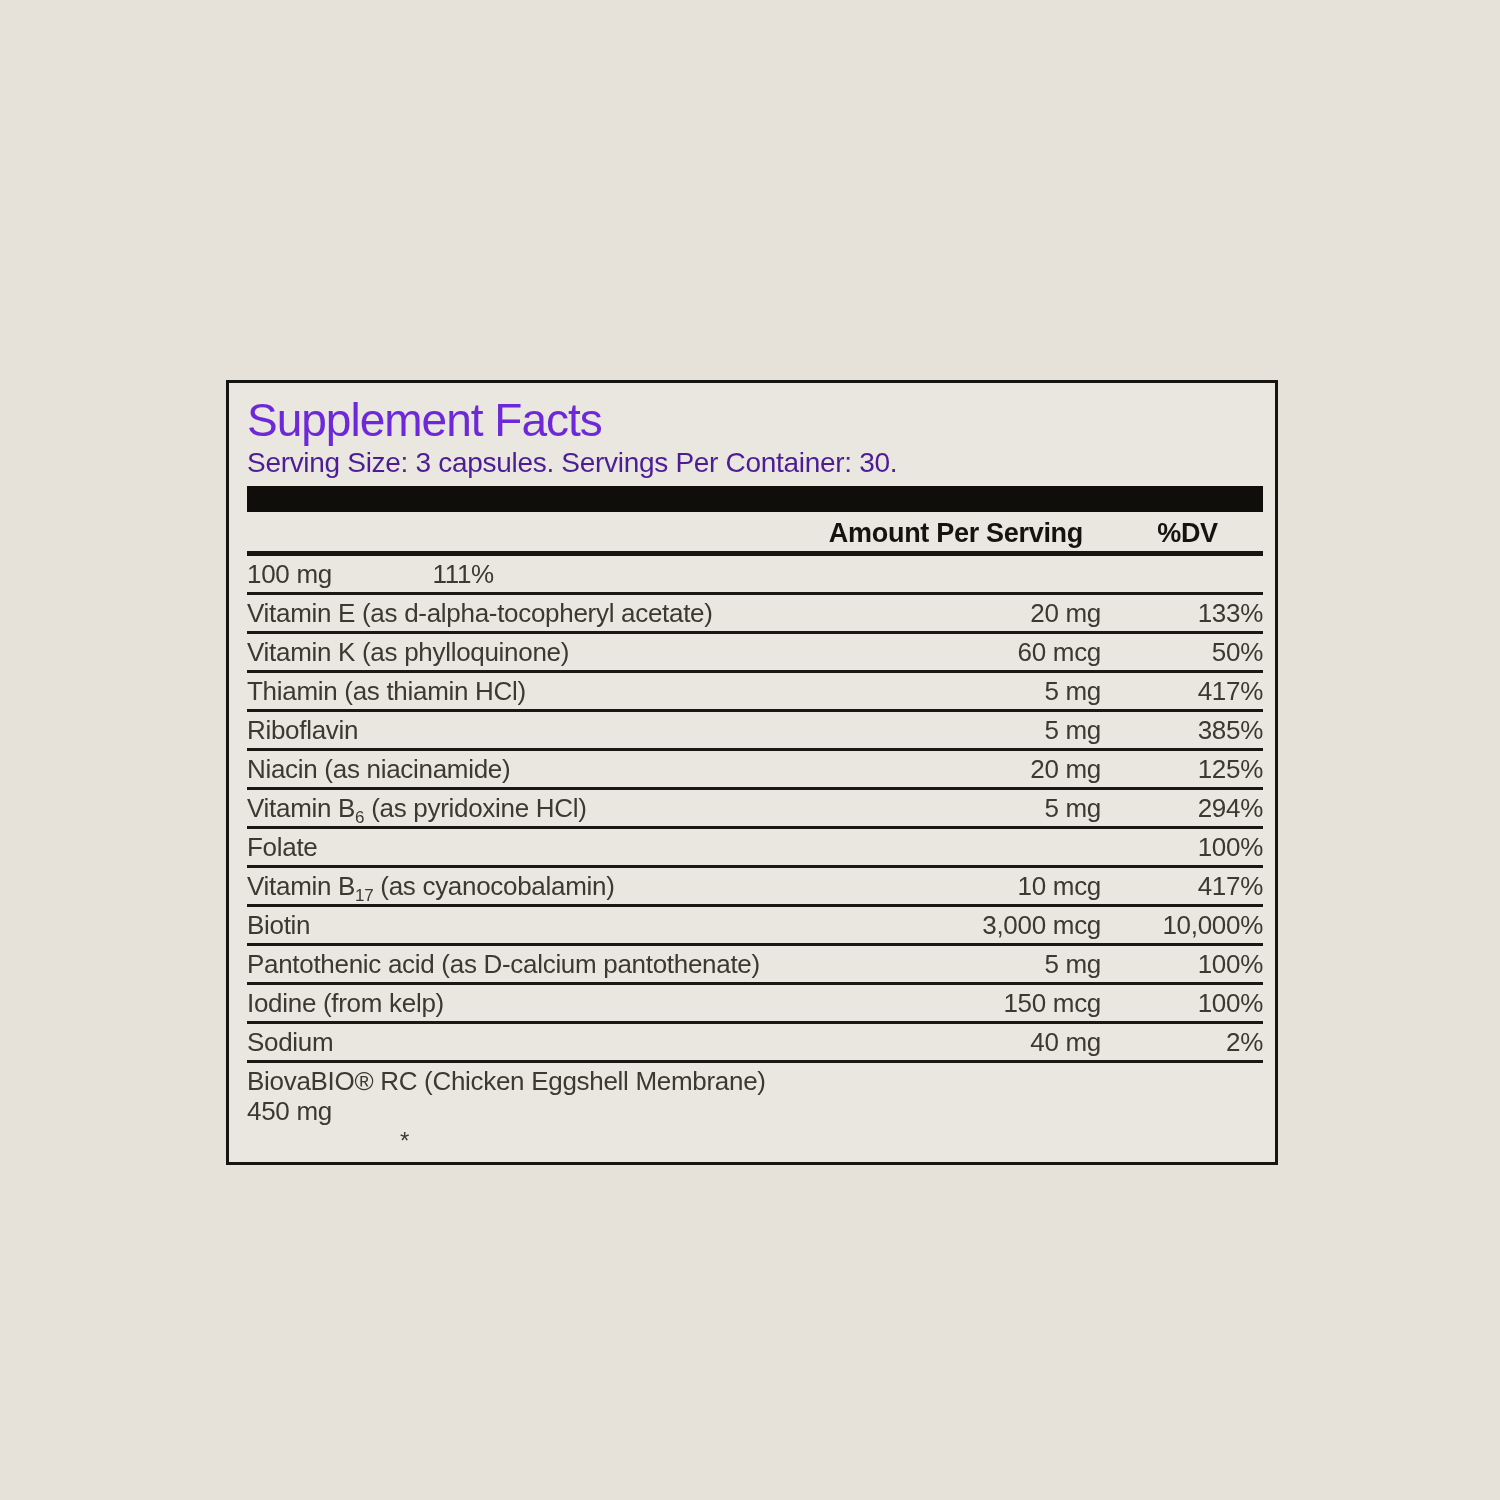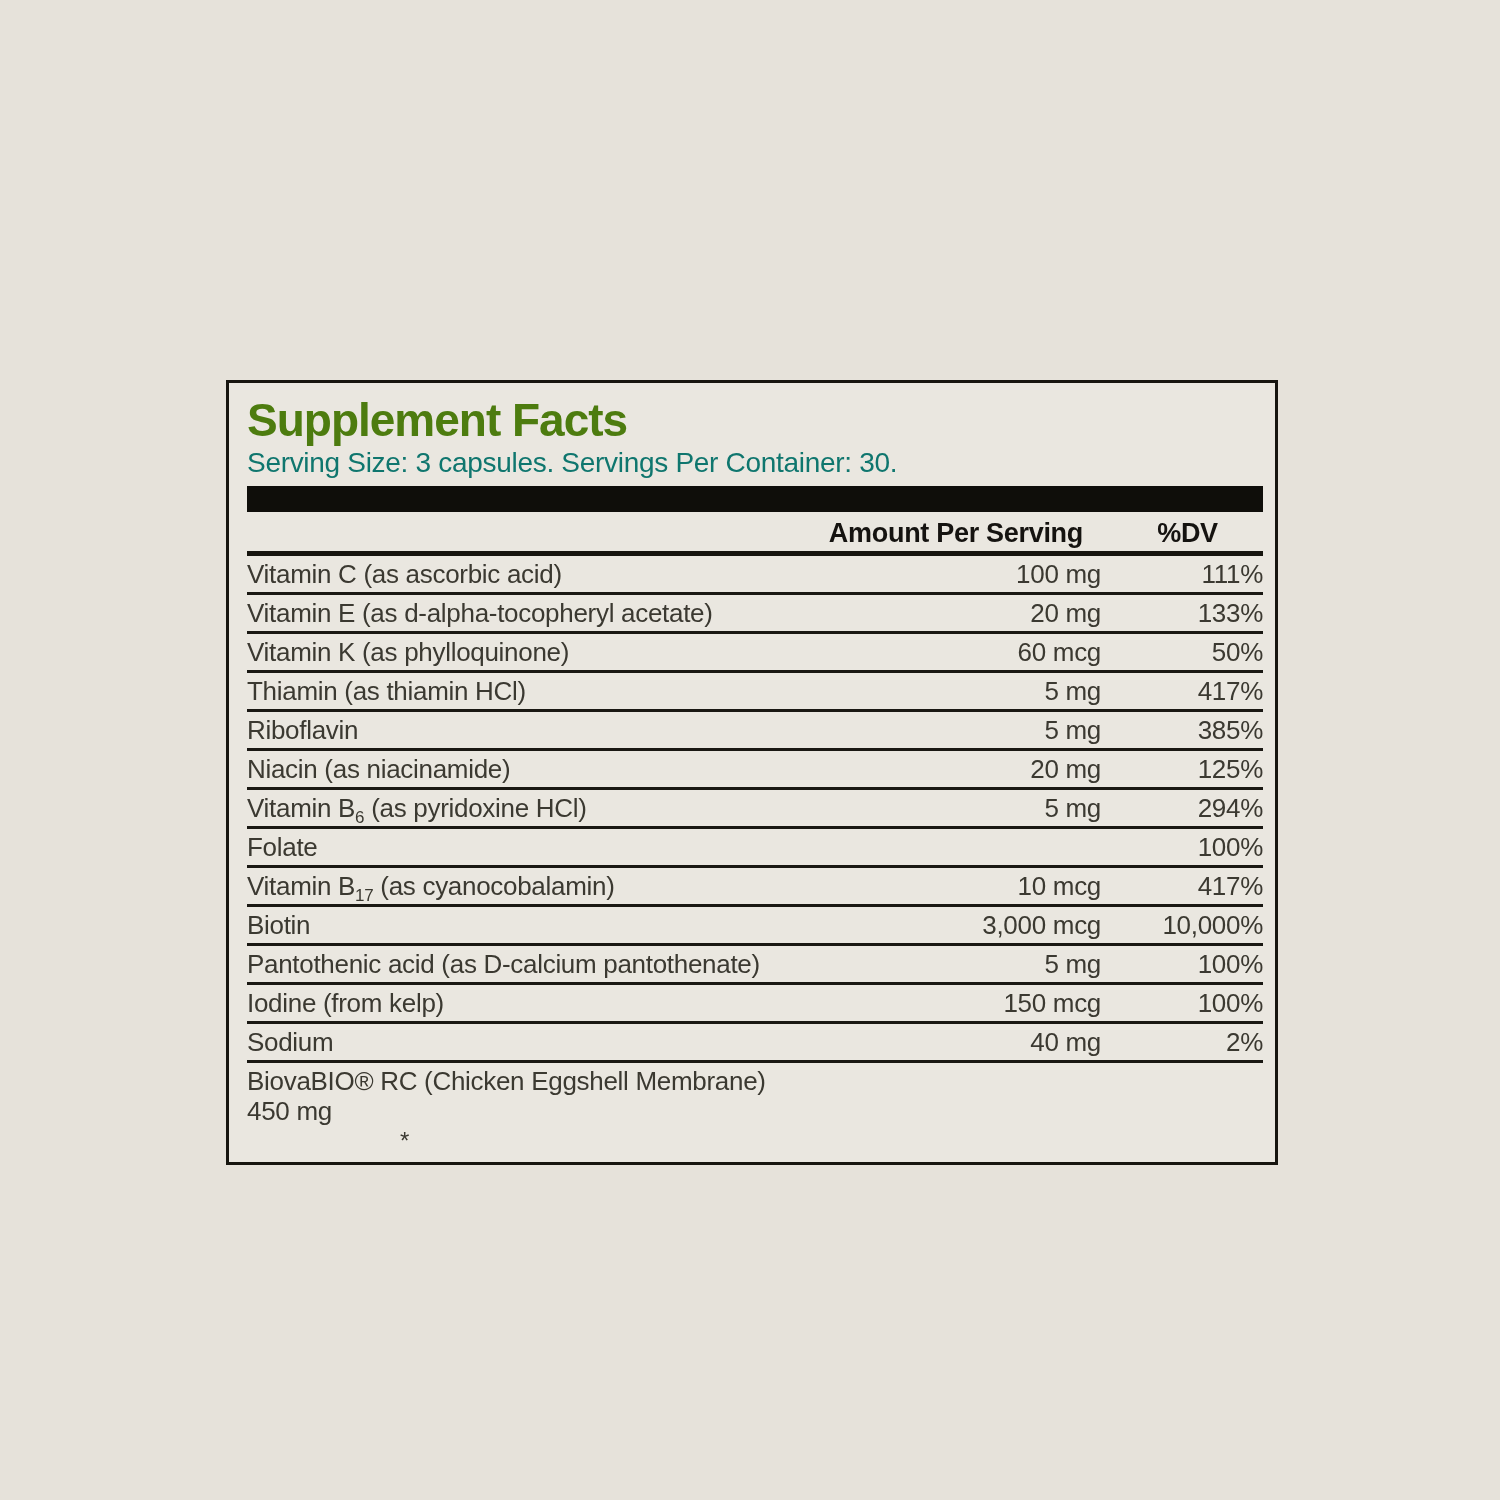--- a/index.html
+++ b/index.html
@@ -11,25 +11,25 @@
   }
   .facts-box{
     position:absolute;left:226px;top:380px;width:1052px;
     box-sizing:border-box;
     border:3px solid #17150f;
     background:#eae7e0;
     padding:12px 12px 0 18px;
     color:#17150f;
   }
   .title{
-    font-size:46px;font-weight:bold;letter-spacing:-1px;
-    line-height:46px;margin:2px 0 4px 0;color:#4d7c0f;
+    font-size:46px;font-weight:normal;letter-spacing:-1px;
+    line-height:46px;margin:2px 0 4px 0;color:#6d28d9;
   }
   .serving{
-    font-size:28px;line-height:32px;margin:0 0 7px 0;color:#0f766e;
+    font-size:28px;line-height:32px;margin:0 0 7px 0;color:#4c1d95;
     letter-spacing:-0.3px;
   }
   .bar{height:26px;background:#0f0e0a;}
   .header-row{
     display:flex;align-items:flex-end;
     border-bottom:5px solid #17150f;
     padding:6px 0 3px 0;
     font-weight:bold;font-size:27px;line-height:30px;color:#151310;
     letter-spacing:-0.3px;
     gap:14px;
@@ -58,21 +58,20 @@
   <div class="title">Supplement Facts</div>
   <div class="serving">Serving Size: 3 capsules. Servings Per Container: 30.</div>
   <div class="bar"></div>
   <div class="header-row">
     <div class="spacer"></div>
     <div class="amount">Amount Per Serving</div>
     <div class="dv">%DV</div>
   </div>
   <div id="nutrient-table">
       <div class="row">
-        <div class="cell name">Vitamin C (as ascorbic acid)</div>
         <div class="cell amount">
           <div>100 mg</div>
         </div>
         <div class="cell dv">111%</div>
       </div>
       <div class="row">
         <div class="cell name">Vitamin E (as d-alpha-tocopheryl acetate)</div>
         <div class="cell amount">
           <div>20 mg</div>
         </div>

